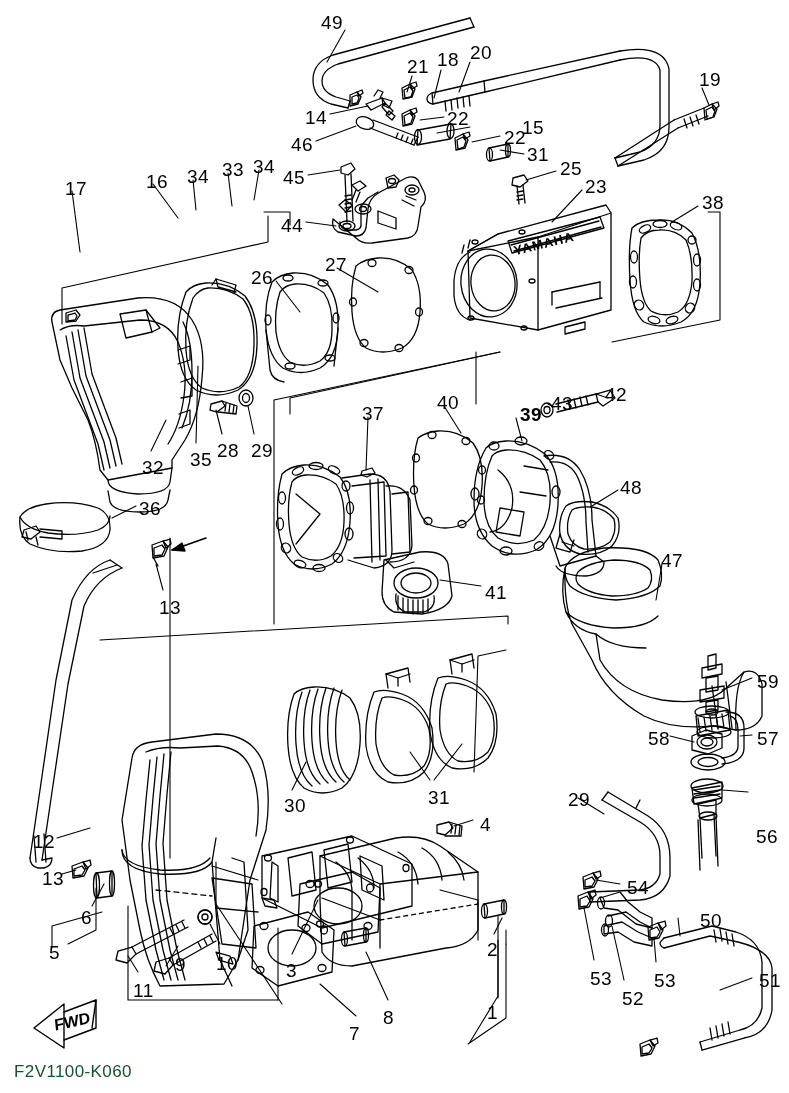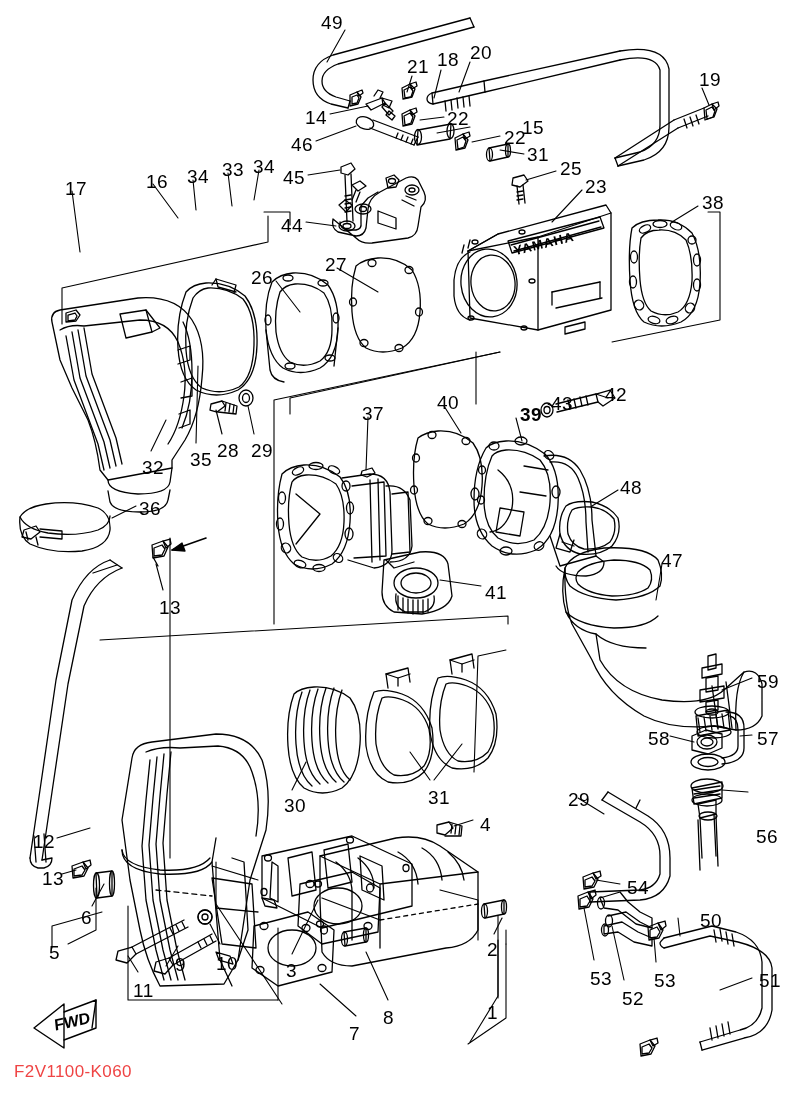--- a/index.html
+++ b/index.html
@@ -1,21 +1,21 @@
 <!DOCTYPE html>
 <html><head>
 <meta charset="utf-8">
 <style>
   html,body{margin:0;padding:0;background:#fff;}
   body{width:789px;height:1093px;font-family:"Liberation Sans",sans-serif;}
   #sheet{position:relative;width:789px;height:1093px;background:#fff;overflow:hidden;}
   svg.layer{position:absolute;left:0;top:0;width:789px;height:1093px;}
   .cn{position:absolute;font-family:"Liberation Sans",sans-serif;font-size:19px;font-weight:400;color:#000;line-height:1;white-space:nowrap;letter-spacing:.5px;}
   .lbl{position:absolute;font-family:"Liberation Sans",sans-serif;font-size:17px;font-weight:700;color:#000;line-height:1.15;white-space:pre;}
-  .docid{position:absolute;font-family:"Liberation Sans",sans-serif;font-size:17px;font-weight:400;color:#ef4444;letter-spacing:.4px;}
+  .docid{position:absolute;font-family:"Liberation Sans",sans-serif;font-size:17px;font-weight:400;color:#14532d;letter-spacing:.4px;}
   .fwdtxt{position:absolute;font-family:"Liberation Sans",sans-serif;font-size:16px;font-weight:700;color:#000;transform:rotate(-12deg) skewX(-6deg);}
   .ymk{position:absolute;font-family:"Liberation Sans",sans-serif;font-size:13px;font-weight:700;letter-spacing:1px;color:#000;transform:rotate(-14deg);}
 </style>
 </head>
 <body>
 
 <div id="sheet">
 
 <svg class="layer" viewBox="0 0 789 1093" xmlns="http://www.w3.org/2000/svg">
   <g fill="none" stroke="#000" stroke-width="1.3" stroke-linecap="round" stroke-linejoin="round">

